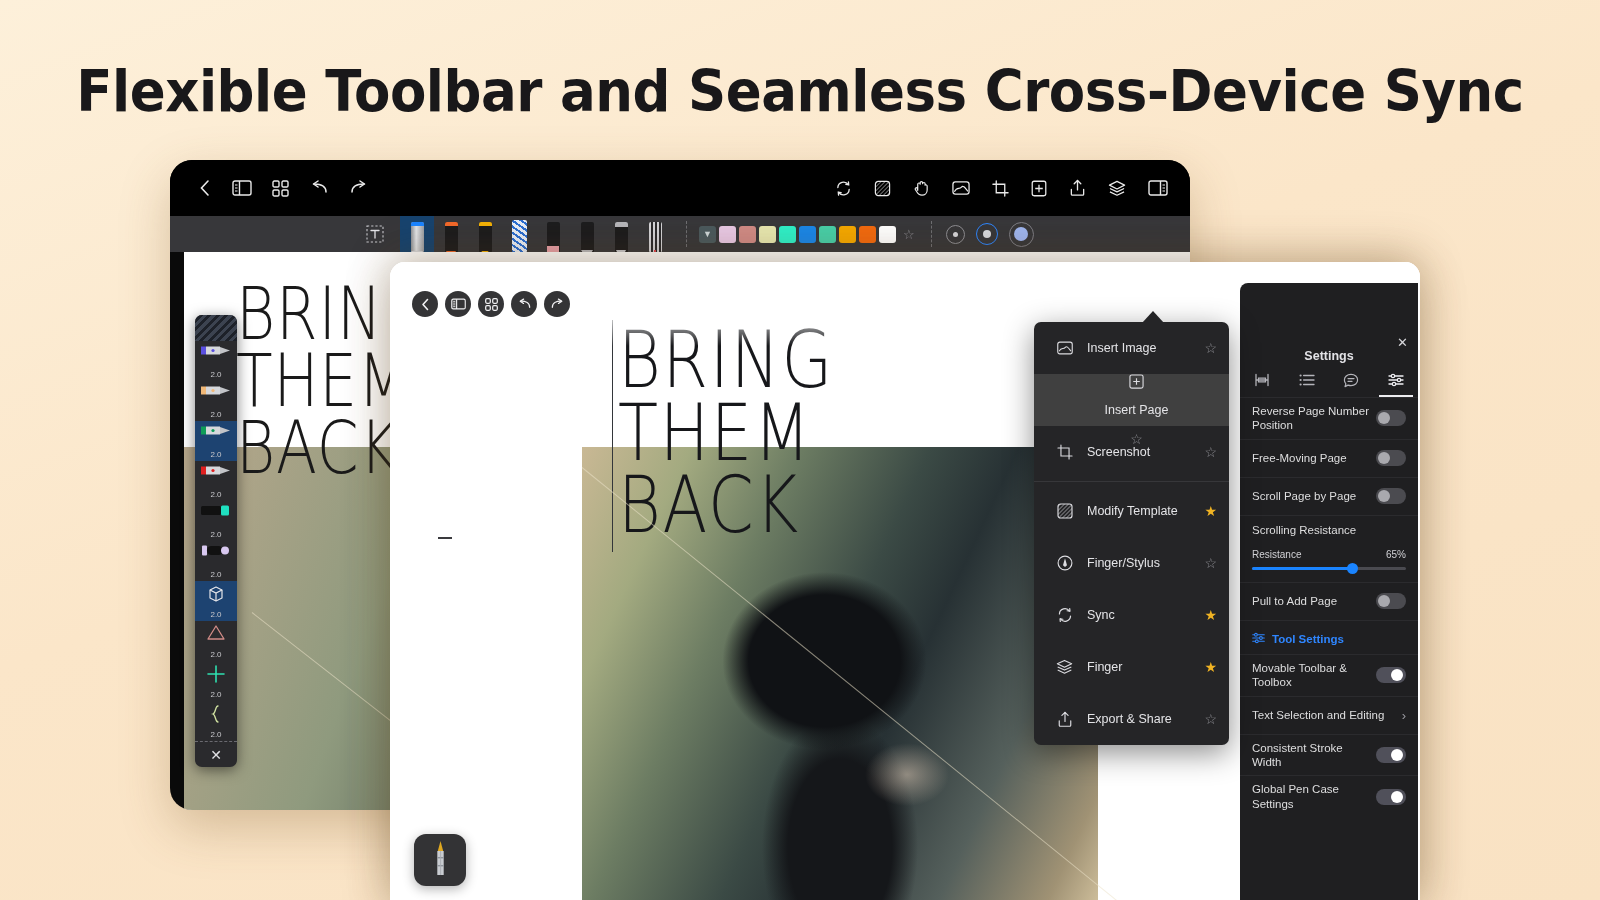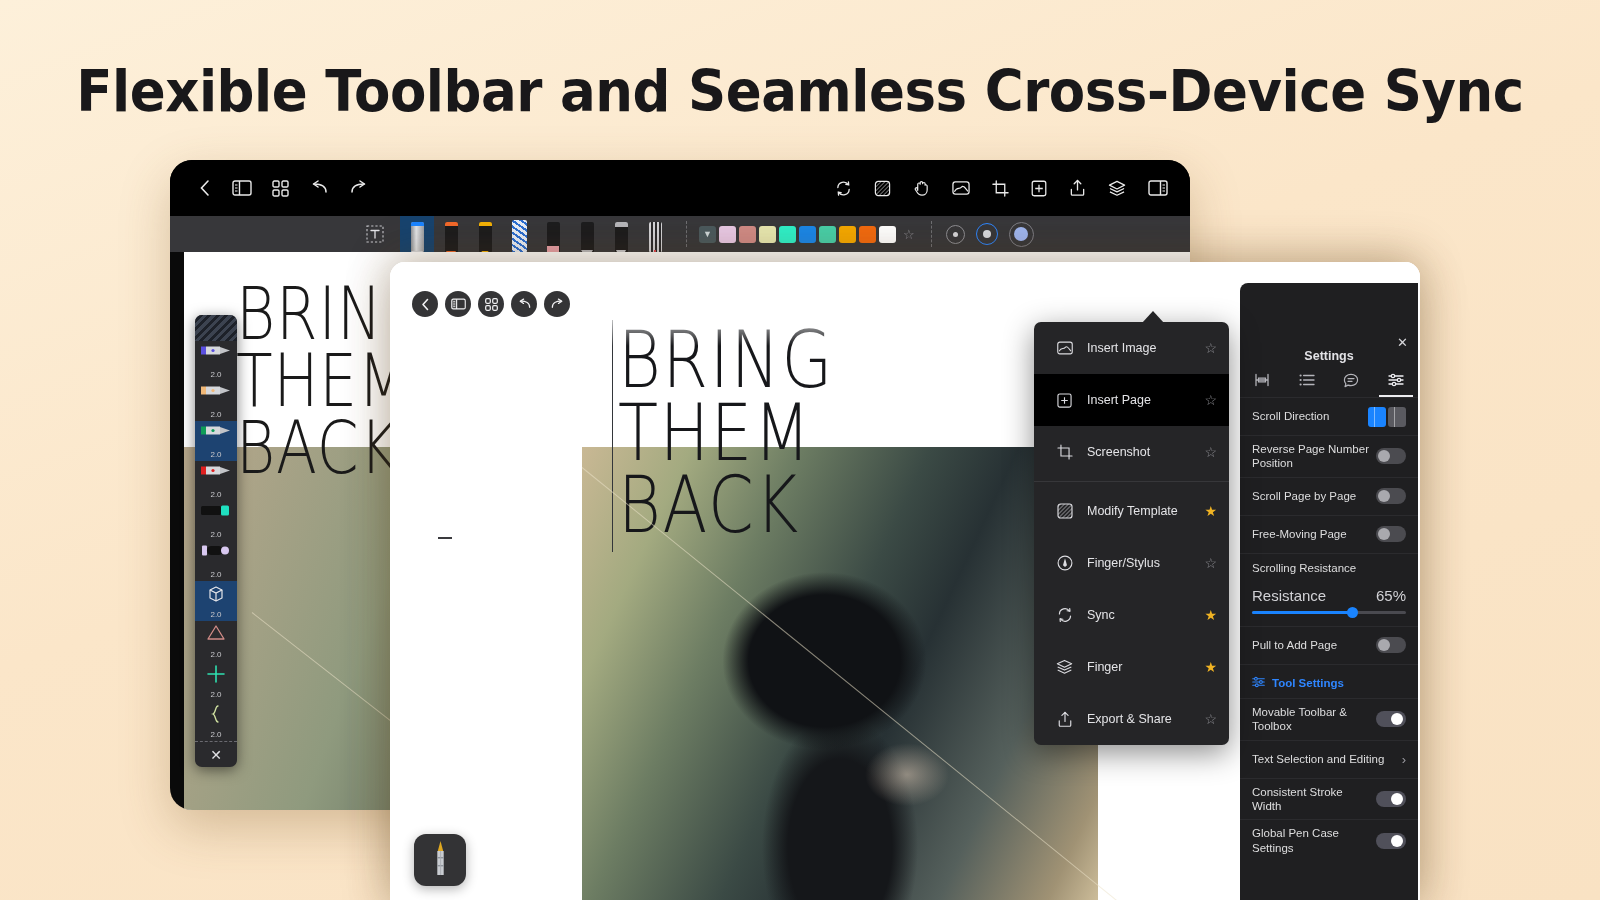--- a/index.html
+++ b/index.html
@@ -201,21 +201,21 @@
     border-left: 11px solid transparent;
     border-right: 11px solid transparent;
     border-bottom: 12px solid #252527;
     z-index: 41;
   }
   .mitem {
     height: 52px; display:flex; align-items:center;
     padding: 0 12px 0 22px; color: #e4e4e7;
     gap: 14px;
   }
-  .mitem.sel { background: #000000; }
+  .mitem.sel { background: #404040; flex-direction: column; }
   .mitem .mlabel { flex: 1; }
   .msep { height: 1px; background: #37373a; margin: 3px 0; }
   .star { font-size: 14px; color: #8c8c92; }
   .star.on { color: #f0b323; }
   .micon { width: 17px; display:flex; align-items:center; justify-content:center; color:#dcdce0; }
 
   
   .settings {
     position: absolute; right: 182px; top: 283px;
     width: 178px; height: 617px;
@@ -247,21 +247,21 @@
   .st-row .lbl { flex:1; line-height: 1.25; padding-right: 6px; }
   .toggle { width: 30px; height: 16px; border-radius: 9px; background:#4b4b50; position:relative; flex-shrink:0;}
   .toggle i { position:absolute; top: 2px; left: 2px; width: 12px; height: 12px; border-radius:50%; background:#a9a9ae; display:block;}
   .toggle.on { background:#50505a; }
   .toggle.on i { left: 15px; background:#ffffff; }
   .segctl { display:flex; gap:2px; flex-shrink:0;}
   .seg { width: 18px; height: 20px; border-radius:3px; background:#5a5a60; }
   .seg.on { background:#1a84ff; }
   .seg i { display:block; width:1px; height:100%; background: rgba(255,255,255,0.45); margin-left: 6px; }
   .slider-row { padding: 4px 12px 12px 12px; border-top: none; }
-  .sl-top { display:flex; justify-content:space-between; font-size:15px; color:#d2d2d6; margin-bottom: 7px;}
+  .sl-top { display:flex; justify-content:space-between; font-size:10px; color:#d2d2d6; margin-bottom: 7px;}
   .sl-track { height: 3px; background:#4a4a50; border-radius:2px; position:relative; }
   .sl-fill { position:absolute; left:0; top:0; height:3px; background:#1a84ff; border-radius:2px; }
   .sl-knob { position:absolute; top:-4px; width:11px; height:11px; border-radius:50%; background:#1a84ff; }
   .chev { color:#9a9aa0; font-size:13px; }
 </style>
 </head>
 <body>
 
 <div class="headline">Flexible Toolbar and Seamless Cross-Device Sync</div>
 
@@ -794,48 +794,37 @@
           <line x1="1" y1="7" x2="15" y2="7" stroke="#f0f0f4" stroke-width="1.3" stroke-linecap="round"></line>
           <line x1="1" y1="11" x2="15" y2="11" stroke="#f0f0f4" stroke-width="1.3" stroke-linecap="round"></line>
           <circle cx="5" cy="3" r="1.7" fill="#1f1f21" stroke="#f0f0f4" stroke-width="1.2"></circle>
           <circle cx="11" cy="7" r="1.7" fill="#1f1f21" stroke="#f0f0f4" stroke-width="1.2"></circle>
           <circle cx="6" cy="11" r="1.7" fill="#1f1f21" stroke="#f0f0f4" stroke-width="1.2"></circle>
         </svg>
     </span>
   </div>
 
 
-  <div class="st-row">
-    <span class="lbl">Scroll Direction</span>
-    <span class="segctl">
-      <span class="seg on">
-          <i></i>
-        </span>
-      <span class="seg">
-          <i></i>
-        </span>
-    </span>
-  </div>
 
   <div class="st-row">
     <span class="lbl">Reverse Page Number Position</span>
     <span class="toggle">
         <i></i>
       </span>
   </div>
 
   <div class="st-row">
-    <span class="lbl">Scroll Page by Page</span>
+    <span class="lbl">Free-Moving Page</span>
     <span class="toggle">
         <i></i>
       </span>
   </div>
 
   <div class="st-row">
-    <span class="lbl">Free-Moving Page</span>
+    <span class="lbl">Scroll Page by Page</span>
     <span class="toggle">
         <i></i>
       </span>
   </div>
 
   <div class="st-row" style="min-height:30px;">
     <span class="lbl">Scrolling Resistance</span>
   </div>
 
   <div class="slider-row">

